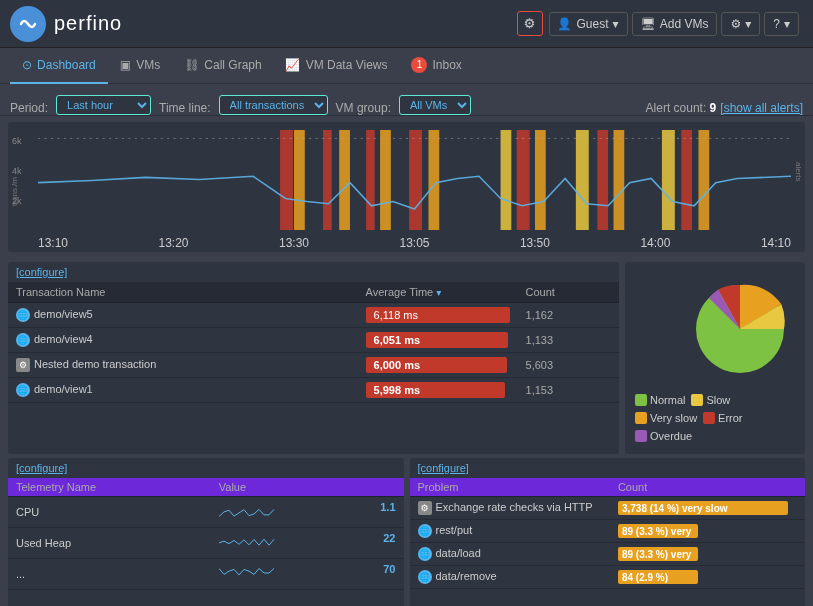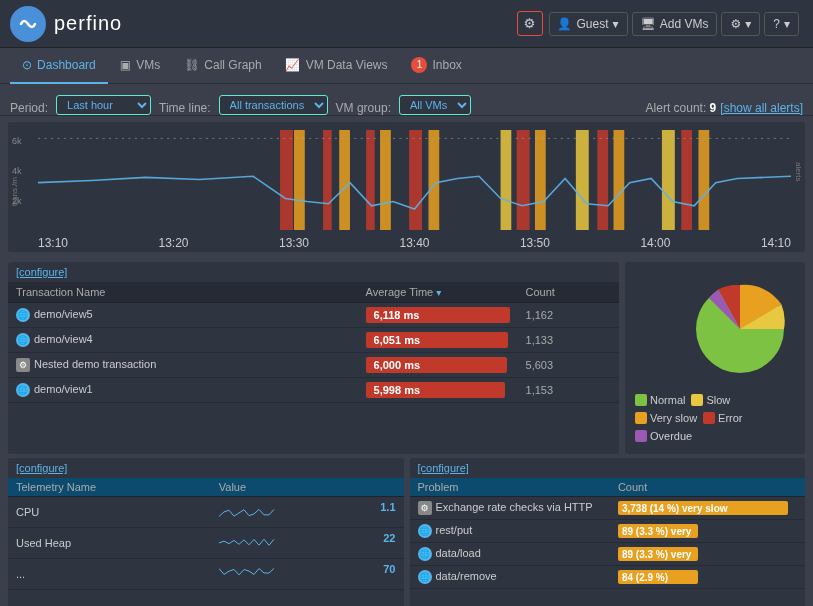--- a/index.html
+++ b/index.html
@@ -52,21 +52,21 @@
     
     .legend { display: flex; flex-wrap: wrap; gap: 6px; margin-top: 10px; font-size: 11px; }
     .legend-item { display: flex; align-items: center; gap: 3px; }
     .legend-dot { width: 12px; height: 12px; border-radius: 2px; }
 
     
     .bottom-content { display: flex; gap: 6px; padding: 0 8px 4px; height: 160px; }
     .telemetry-panel { background: #2e3440; border-radius: 3px; flex: 1; overflow: hidden; }
     .problems-panel { background: #2e3440; border-radius: 3px; flex: 1; overflow: hidden; }
     .bottom-table { width: 100%; border-collapse: collapse; }
-    .bottom-table th { background: #0c4a6e; color: #aaa; font-size: 11px; font-weight: 400; padding: 3px 8px; text-align: left; border-bottom: 1px solid #1e2330; }
+    .bottom-table th { background: #6d28d9; color: #aaa; font-size: 11px; font-weight: 400; padding: 3px 8px; text-align: left; border-bottom: 1px solid #1e2330; }
     .bottom-table td { padding: 4px 8px; font-size: 11px; border-bottom: 1px solid #252a35; }
 
     .sort-arrow { color: #5cb3e8; font-size: 10px; }
   </style>
 </head>
 <body>
 
 <div class="header">
   <div class="logo-wrap">
     <div class="logo-circle">
@@ -176,21 +176,21 @@
 
       <polyline points="0,50 50,48 100,45 150,47 200,44 230,65 250,68 270,70 290,50 310,72 330,68 350,75 370,50 390,46 410,44 430,65 450,72 470,68 490,46 510,70 530,72 550,50 570,46 590,68 610,72 630,50 650,46 700,44" fill="none" stroke="#5cb3e8" stroke-width="1.5" opacity="0.9"></polyline>
 
       <line x1="0" y1="8" x2="700" y2="8" stroke="#aaa" stroke-width="0.5" stroke-dasharray="2,4"></line>
     </svg>
   </div>
   <div class="chart-x-labels">
     <span>13:10</span>
     <span>13:20</span>
     <span>13:30</span>
-    <span>13:40</span>
+    <span>13:05</span>
     <span>13:50</span>
     <span>14:00</span>
     <span>14:10</span>
   </div>
 </div>
 
 <div class="main-content">
   <div class="table-panel">
     <a class="configure-link">[configure]</a>
     <table class="data-table">
@@ -199,21 +199,21 @@
           <th>Transaction Name</th>
           <th>Average Time <span class="sort-arrow">▾</span></th>
           <th>Count</th>
         </tr>
       </thead>
       <tbody id="txn-tbody">
           <tr>
     <td><span class="row-icon">🌐</span>demo/view5</td>
     <td class="bar-cell" style="padding:2px 8px;">
       <div class="bar-bg" style="background:#c0392b;width:100%;position:relative;">
-        <span class="bar-value" style="position:relative;padding-left:4px;color:#fff;font-weight:bold;font-size:11px;">6,118 ms</span>
+        <span class="bar-value" style="position:relative;padding-left:4px;color:#fff;font-weight:normal;font-size:11px;">6,118 ms</span>
       </div>
     </td>
     <td class="count-val">1,162</td>
   </tr>
           <tr>
     <td><span class="row-icon">🌐</span>demo/view4</td>
     <td class="bar-cell" style="padding:2px 8px;">
       <div class="bar-bg" style="background:#c0392b;width:99%;position:relative;">
         <span class="bar-value" style="position:relative;padding-left:4px;color:#fff;font-weight:bold;font-size:11px;">6,051 ms</span>
       </div>

